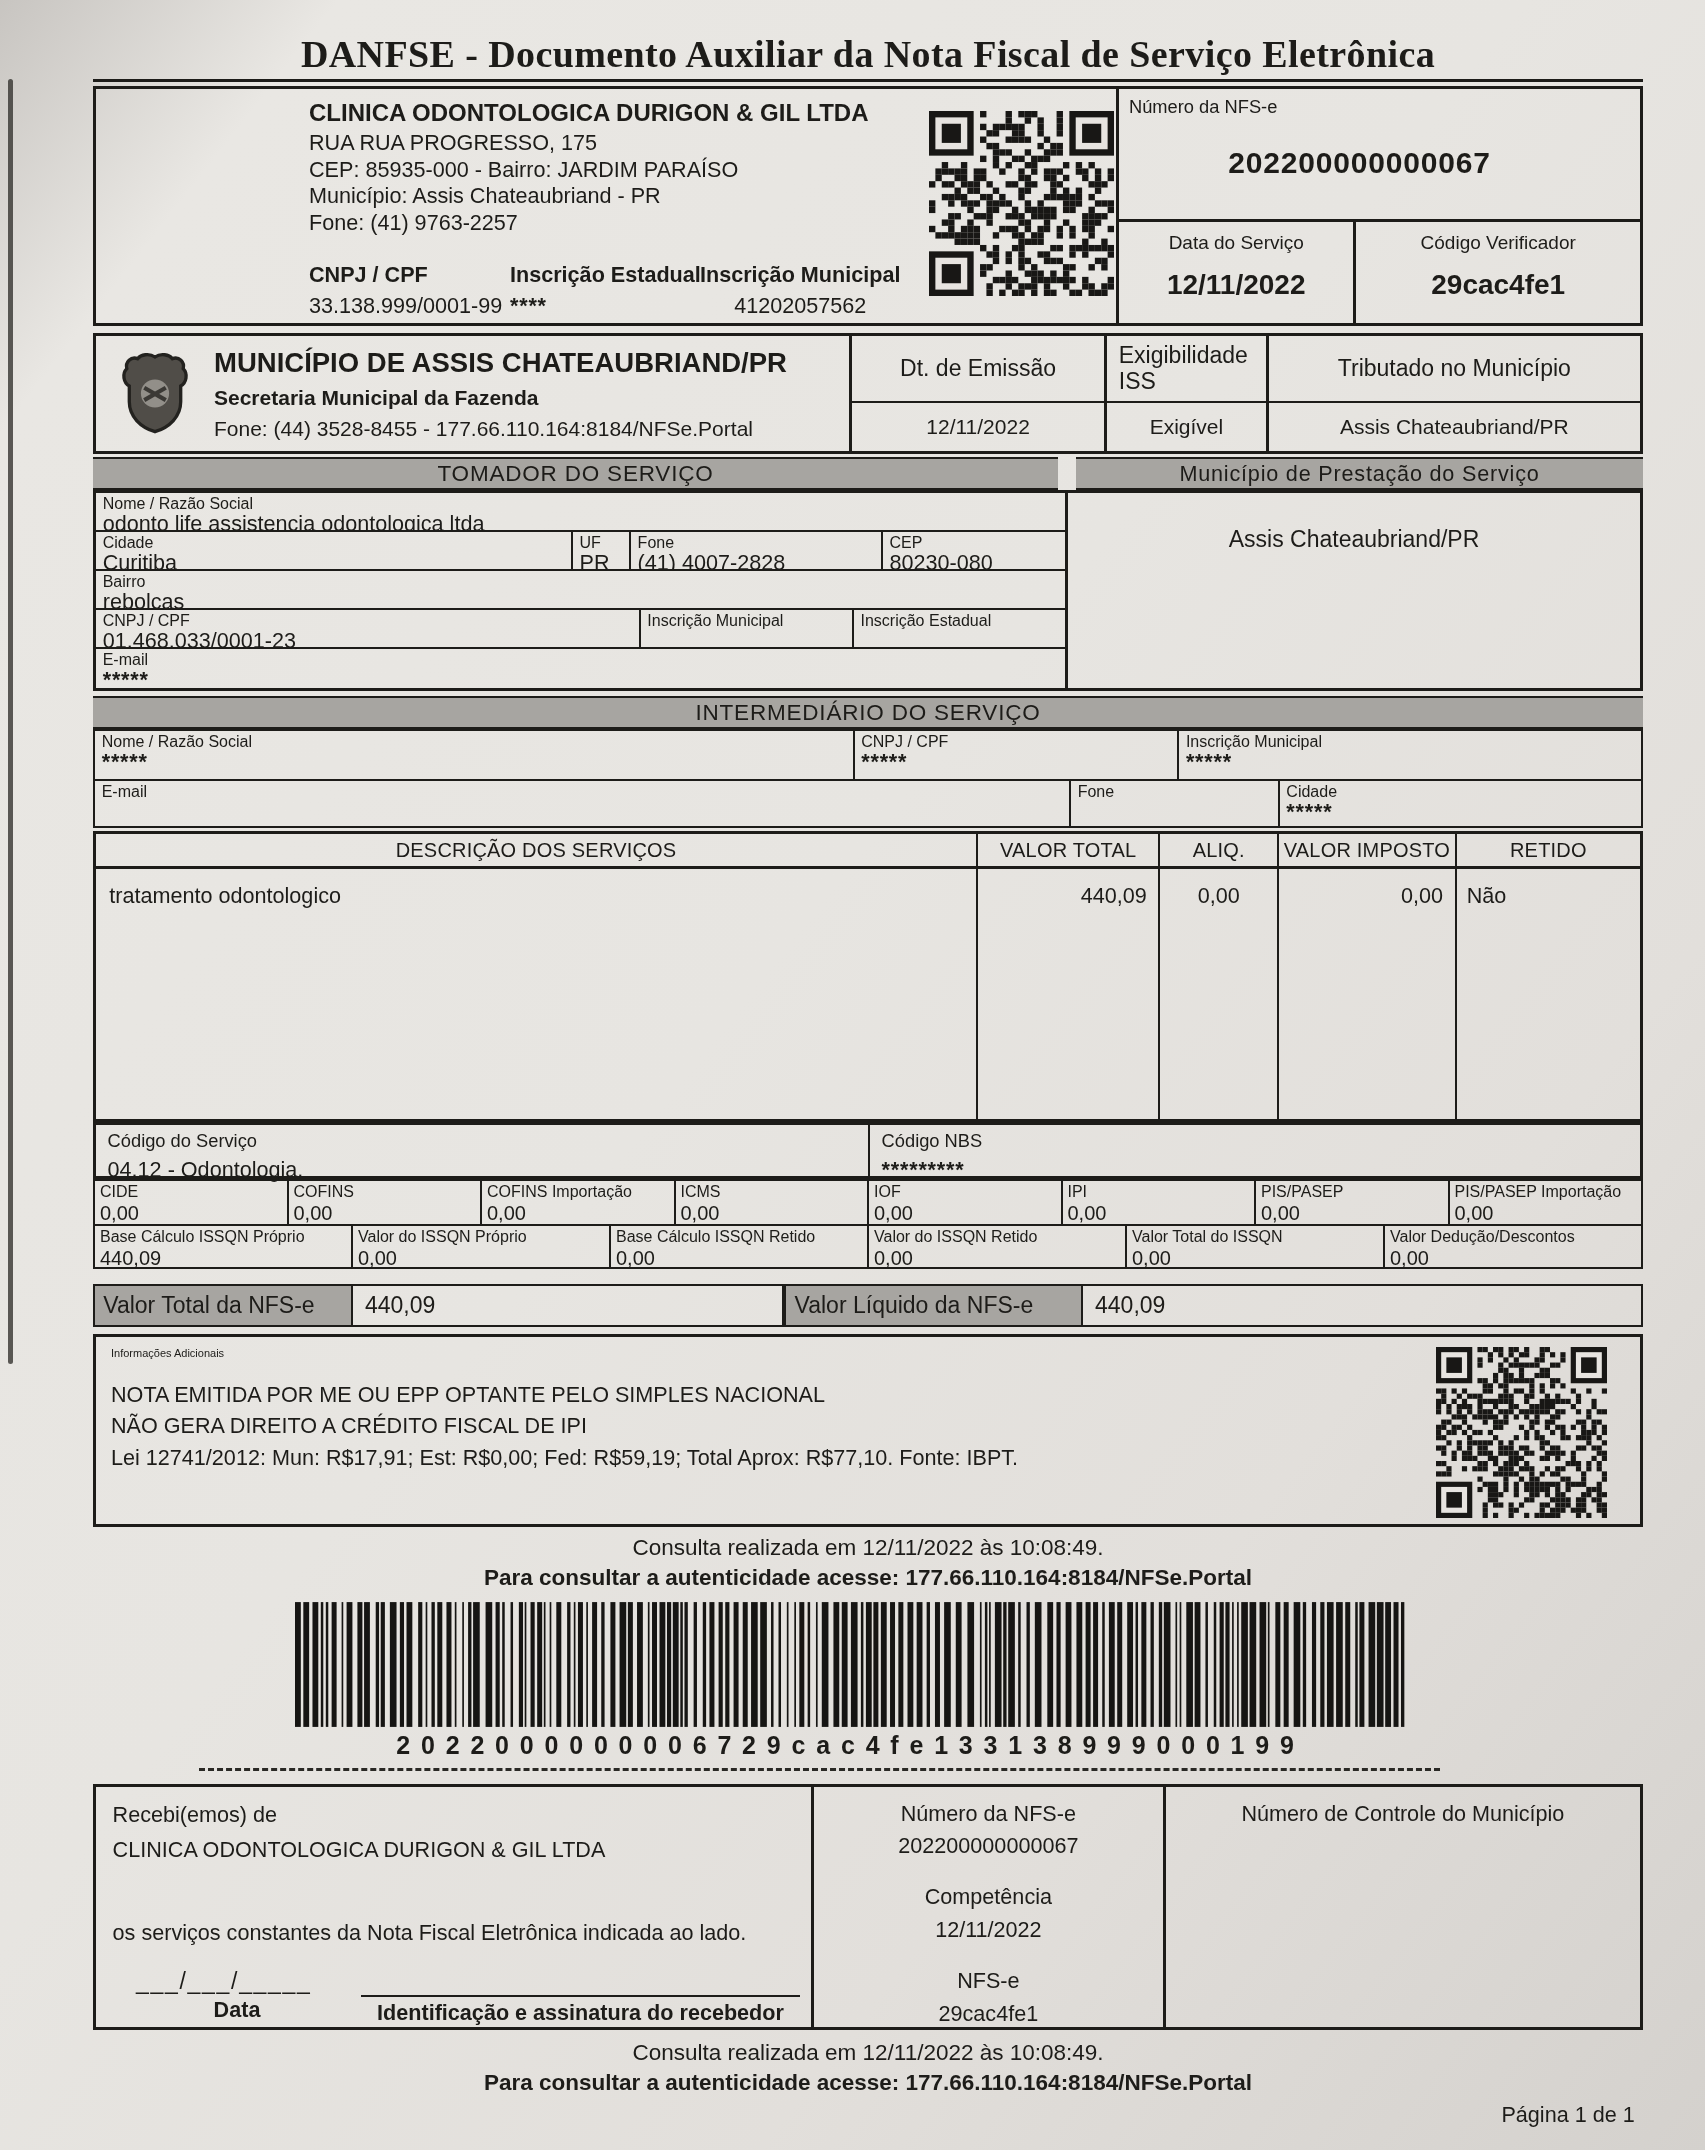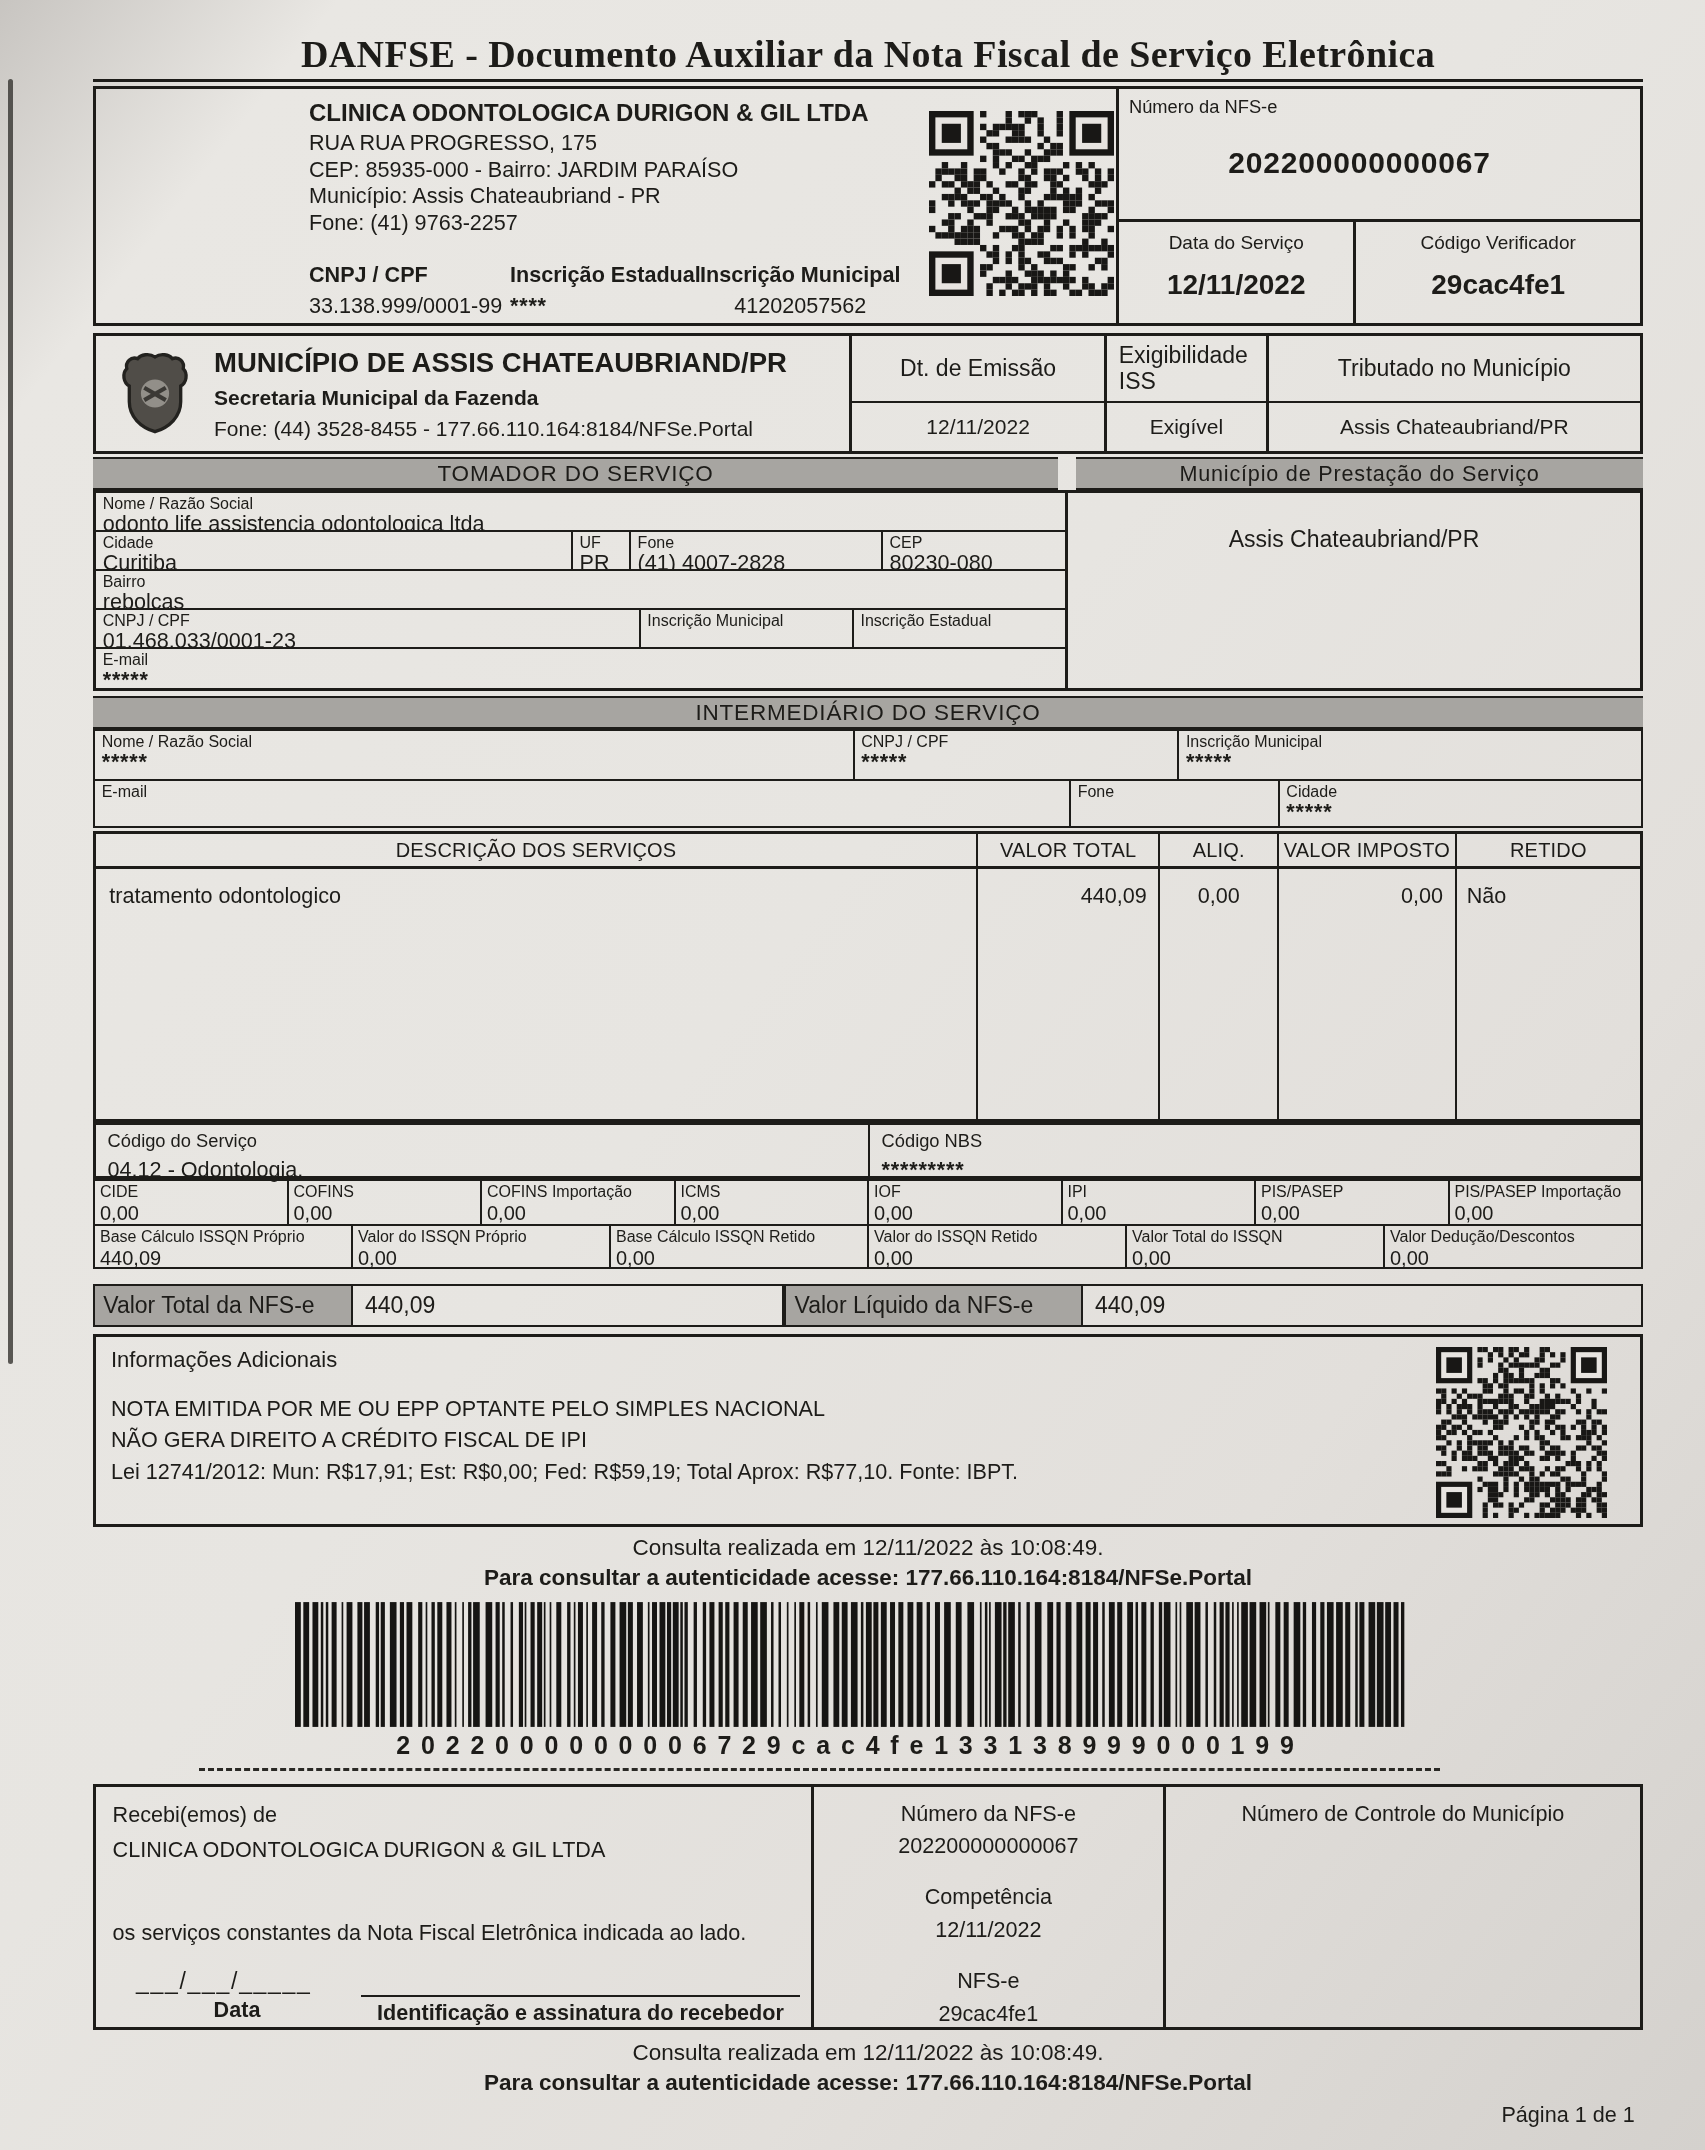--- a/index.html
+++ b/index.html
@@ -113,21 +113,21 @@
   .tax-cell .tv{ font-size:20px; margin-top:1.7px; }
 
   
   .totrow{ display:flex; height:43px; margin-top:15px; }
   .tot-lab{ background:#a7a5a1; border:2.5px solid #1d1c19; display:flex; align-items:center; padding-left:8.3px; font-size:23px; }
   .tot-val{ border:2.5px solid #1d1c19; border-left:none; display:flex; align-items:center; padding-left:11.6px; font-size:23px; }
   .tl1{ width:16.8%; } .tv1{ width:27.8%; } .tl2{ width:19.3%; } .tv2{ width:36.1%; }
 
   
   .infos{ position:relative; height:193px; border:3.3px solid #1d1c19; margin-top:6.7px; }
-  .inf-lbl{ font-size:22px; padding:10px 12px 0 15px; }
+  .inf-lbl{ font-size:11px; padding:10px 12px 0 15px; }
   .inf-lines{ padding:20px 0 0 15px; font-size:21.6px; line-height:1.45; }
   .qr-bottom{ position:absolute; right:33px; top:10px; width:171px; height:171px; }
 
   .consulta1{ text-align:center; font-size:22.5px; margin-top:8.3px; }
   .consulta2{ text-align:center; font-size:22.5px; font-weight:bold; margin-top:3.3px; }
 
   .bc{ margin:11.6px 0 0 202px; width:1111px; height:125px; }
   .bc-digits{ width:1111px; margin-left:202px; text-align:center; font-size:25px; font-weight:bold; letter-spacing:10.8px; margin-top:3.3px; white-space:nowrap; }
   .dash{ margin:8.3px 0 0 106px; width:1241px; border-top:3.3px dashed #2a2925; }
 

